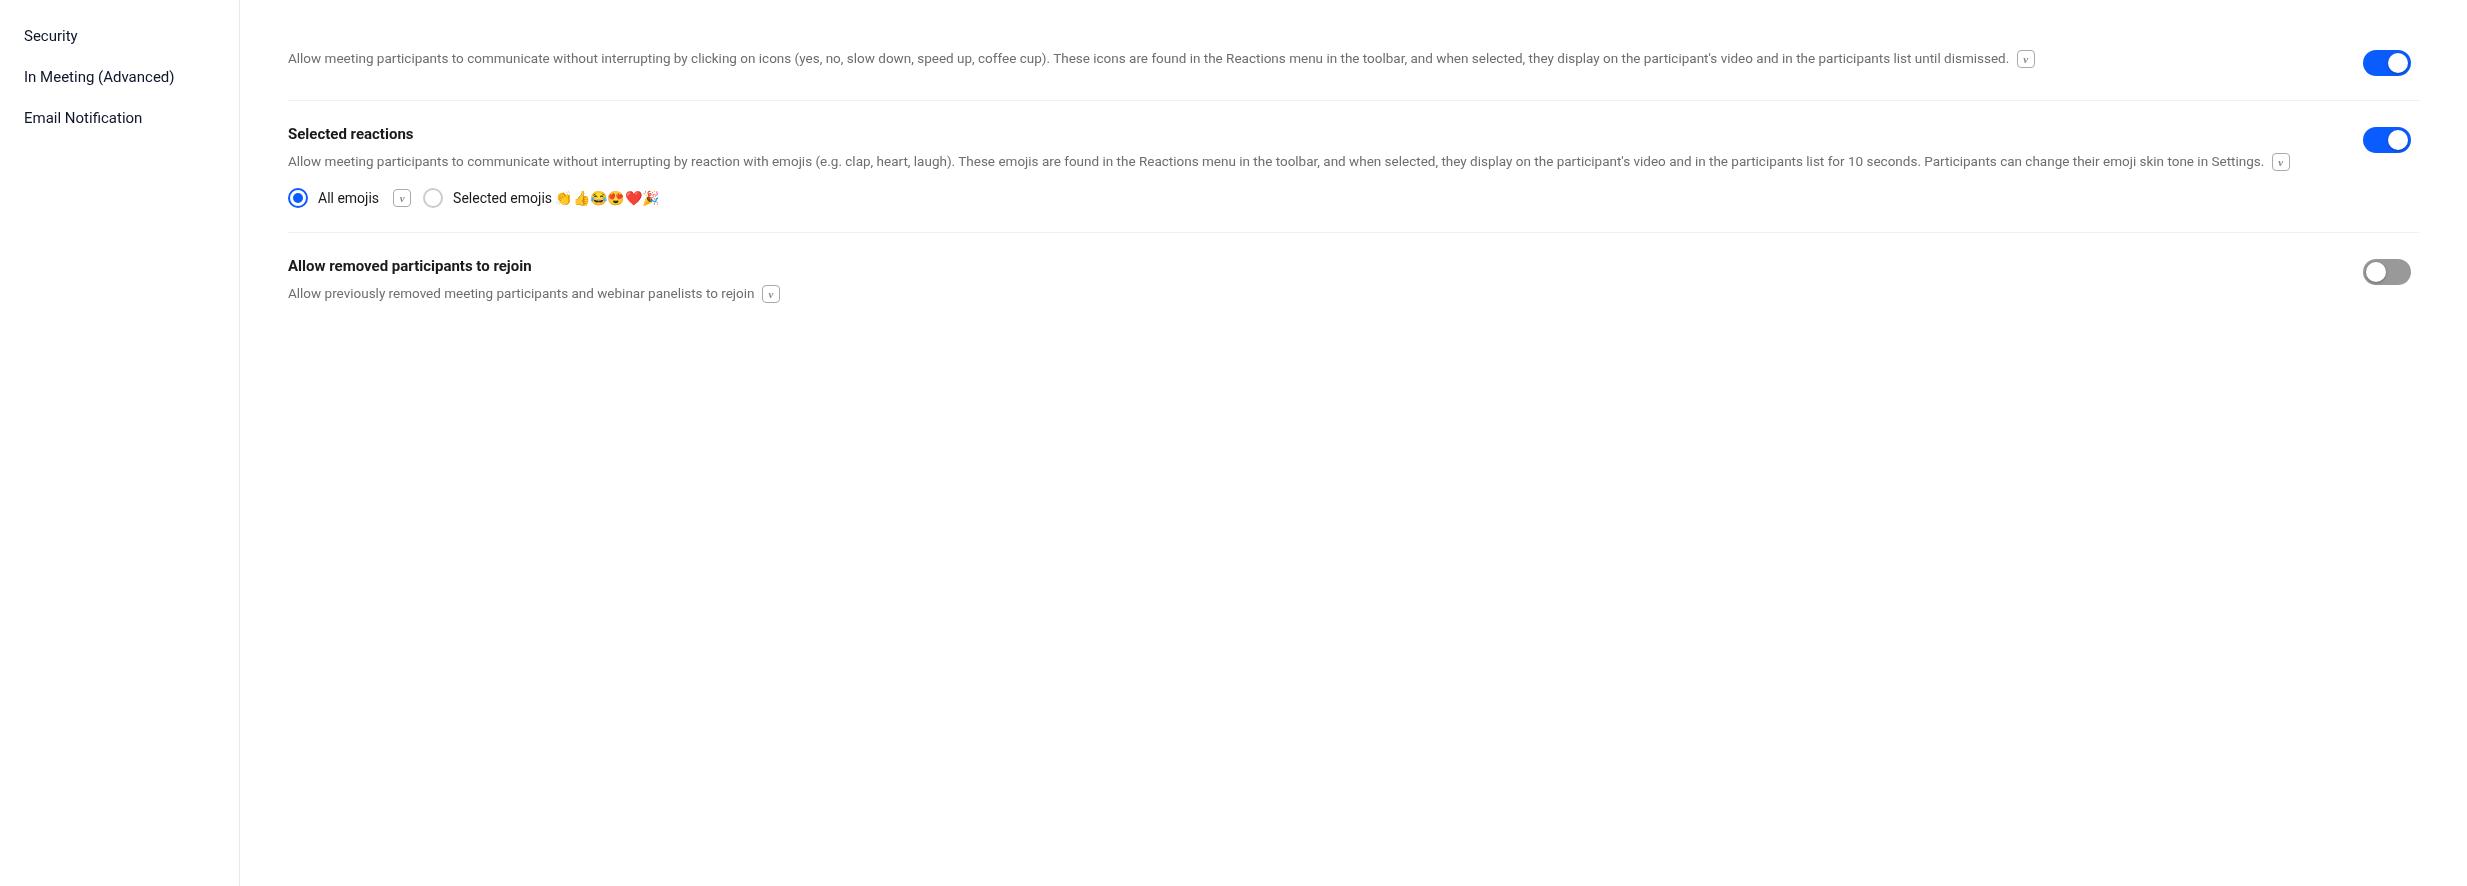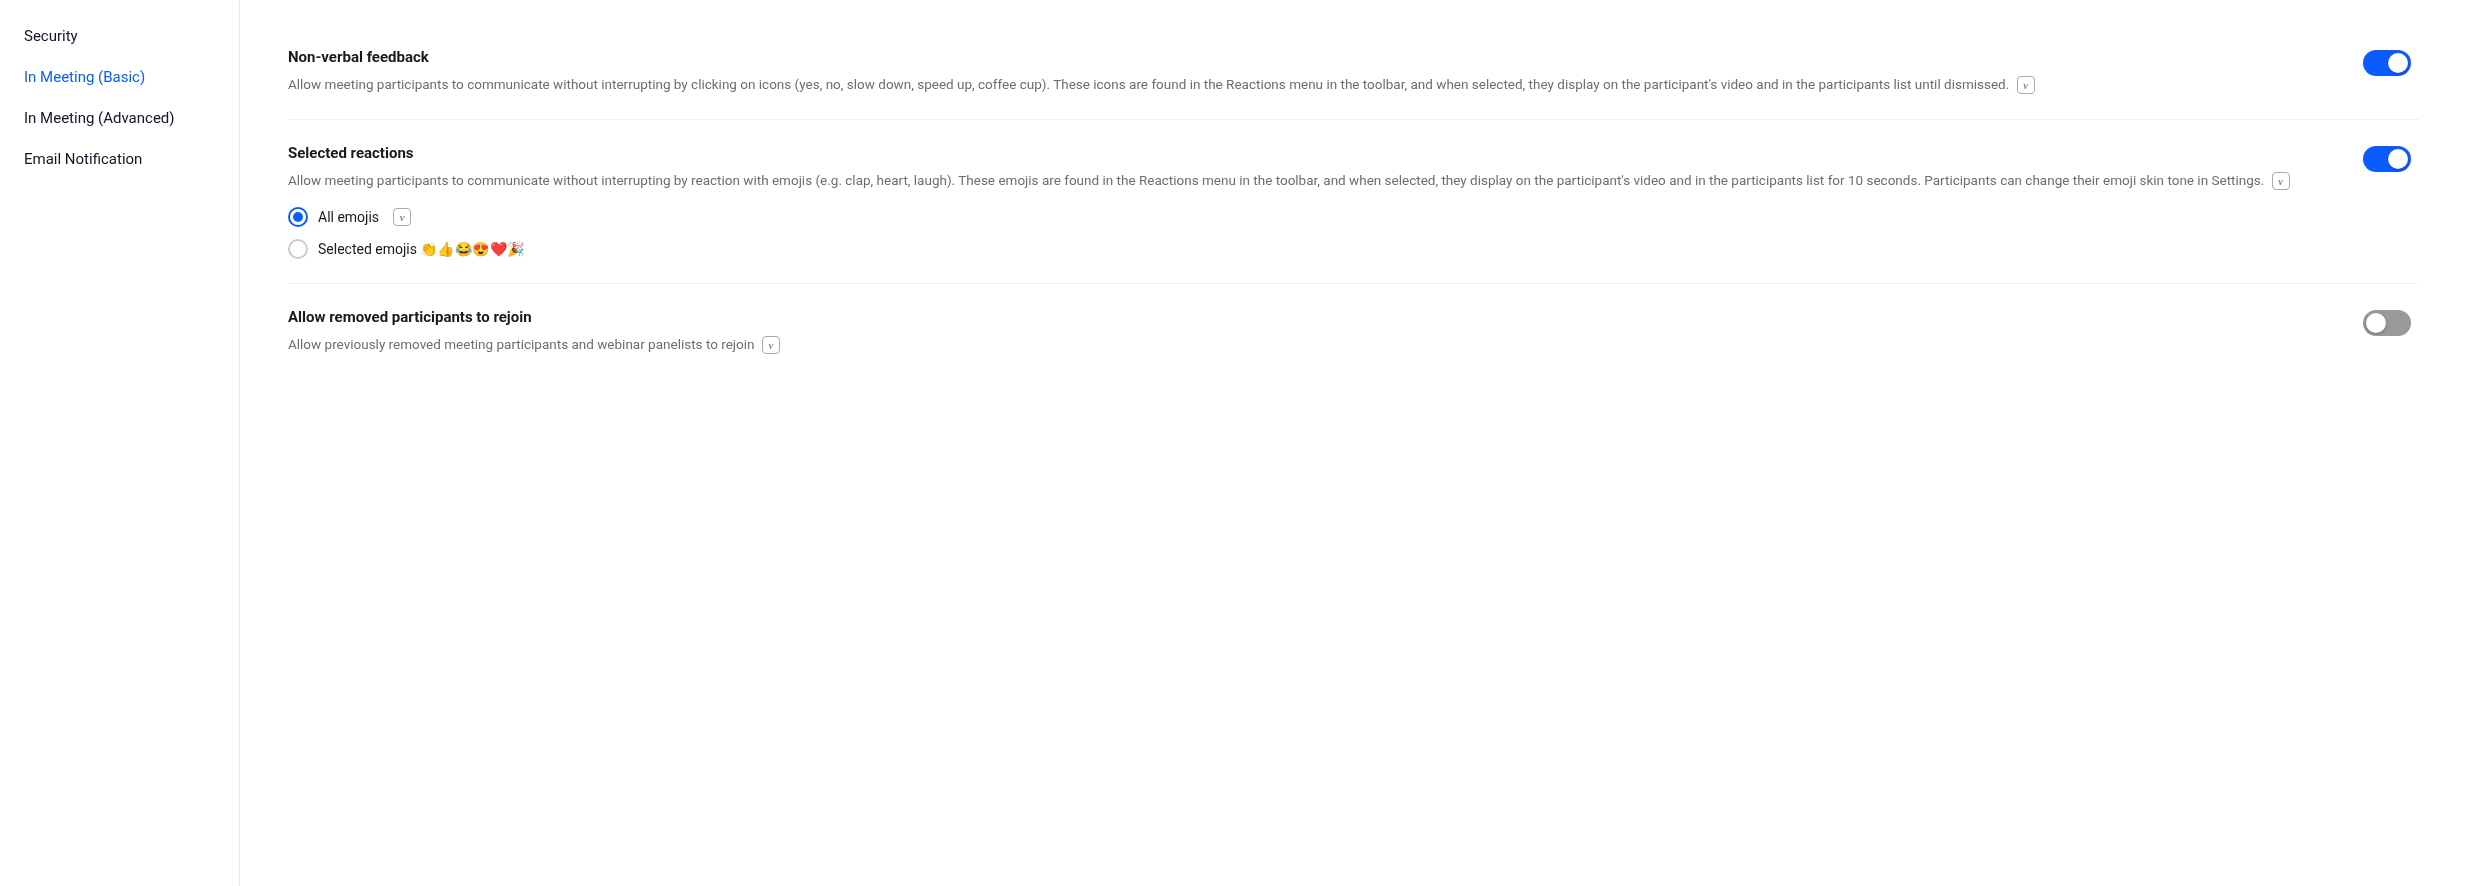--- a/index.html
+++ b/index.html
@@ -124,21 +124,21 @@
       left: 25px;
     }
     .toggle-track.off .toggle-thumb {
       left: 3px;
     }
 
     
     .radio-group {
       margin-top: 16px;
       display: flex;
-      flex-direction: column;
+      flex-direction: row;
       gap: 12px;
     }
     .radio-option {
       display: flex;
       align-items: center;
       gap: 10px;
       font-size: 14px;
       color: #1a1a1a;
       cursor: pointer;
     }
@@ -161,29 +161,27 @@
       height: 10px;
       border-radius: 50%;
       background: #0b5cff;
     }
   </style>
 </head>
 <body>
 
 <nav class="sidebar">
 <div class="sidebar-item">Security</div>
-    <div class="sidebar-item active">In Meeting (Basic)</div>
     <div class="sidebar-item">In Meeting (Advanced)</div>
     <div class="sidebar-item">Email Notification</div>
   </nav>
 
 <main class="main">
 <div class="setting-row">
       <div class="setting-content">
-        <div class="setting-title">Non-verbal feedback</div>
         <div class="setting-desc">Allow meeting participants to communicate without interrupting by clicking on icons (yes, no, slow down, speed up, coffee cup). These icons are found in the Reactions menu in the toolbar, and when selected, they display on the participant's video and in the participants list until dismissed. <span class="info-icon">v</span></div>
       </div>
       <div class="toggle-wrapper">
         <div class="toggle">
           <div class="toggle-track on">
             <div class="toggle-thumb"></div>
           </div>
         </div>
       </div>
     </div>

